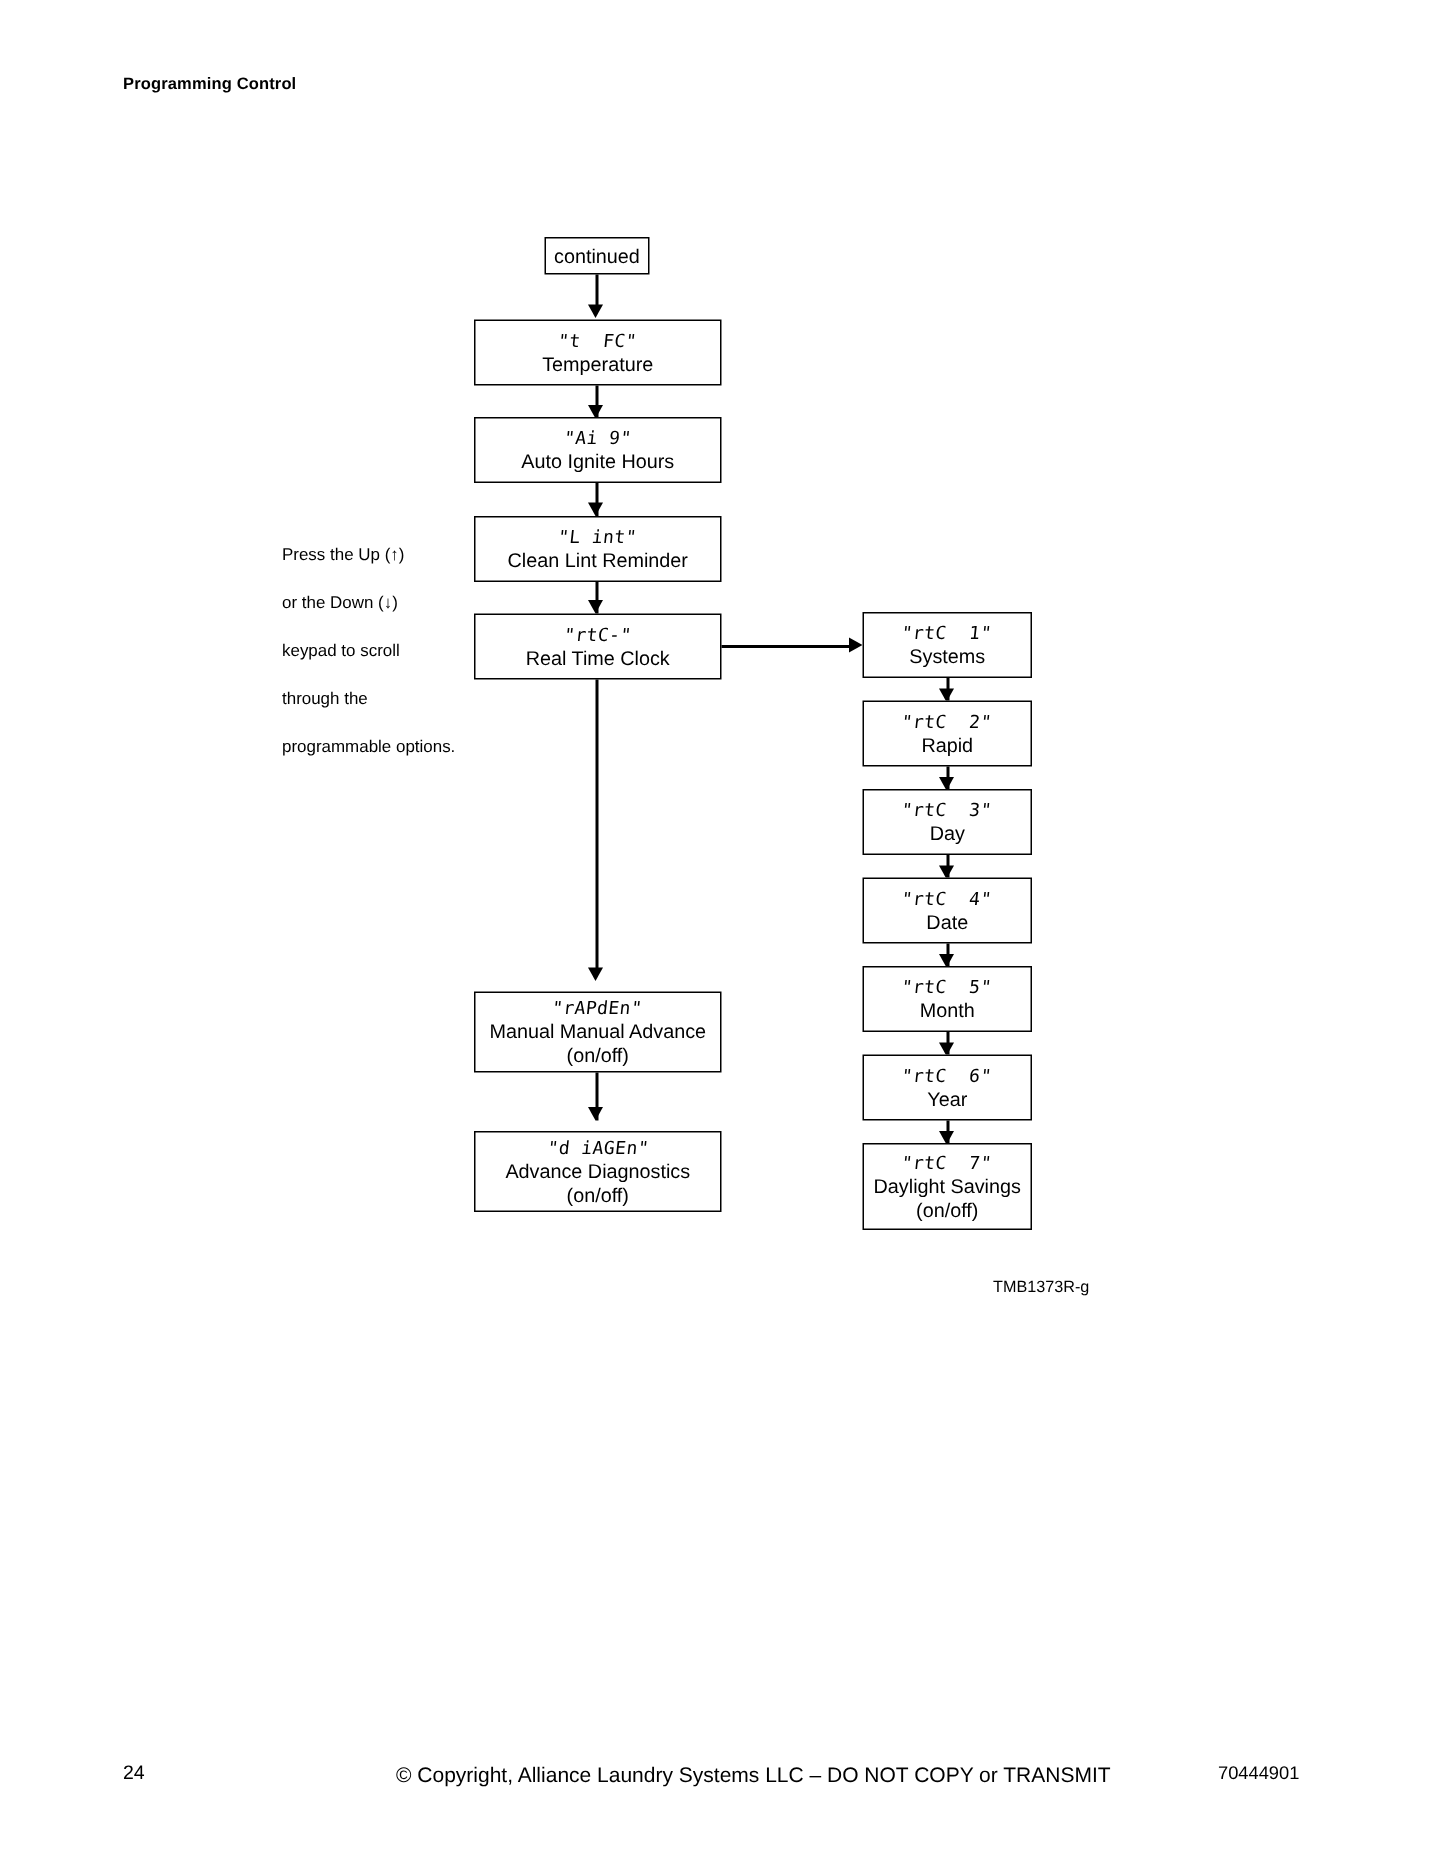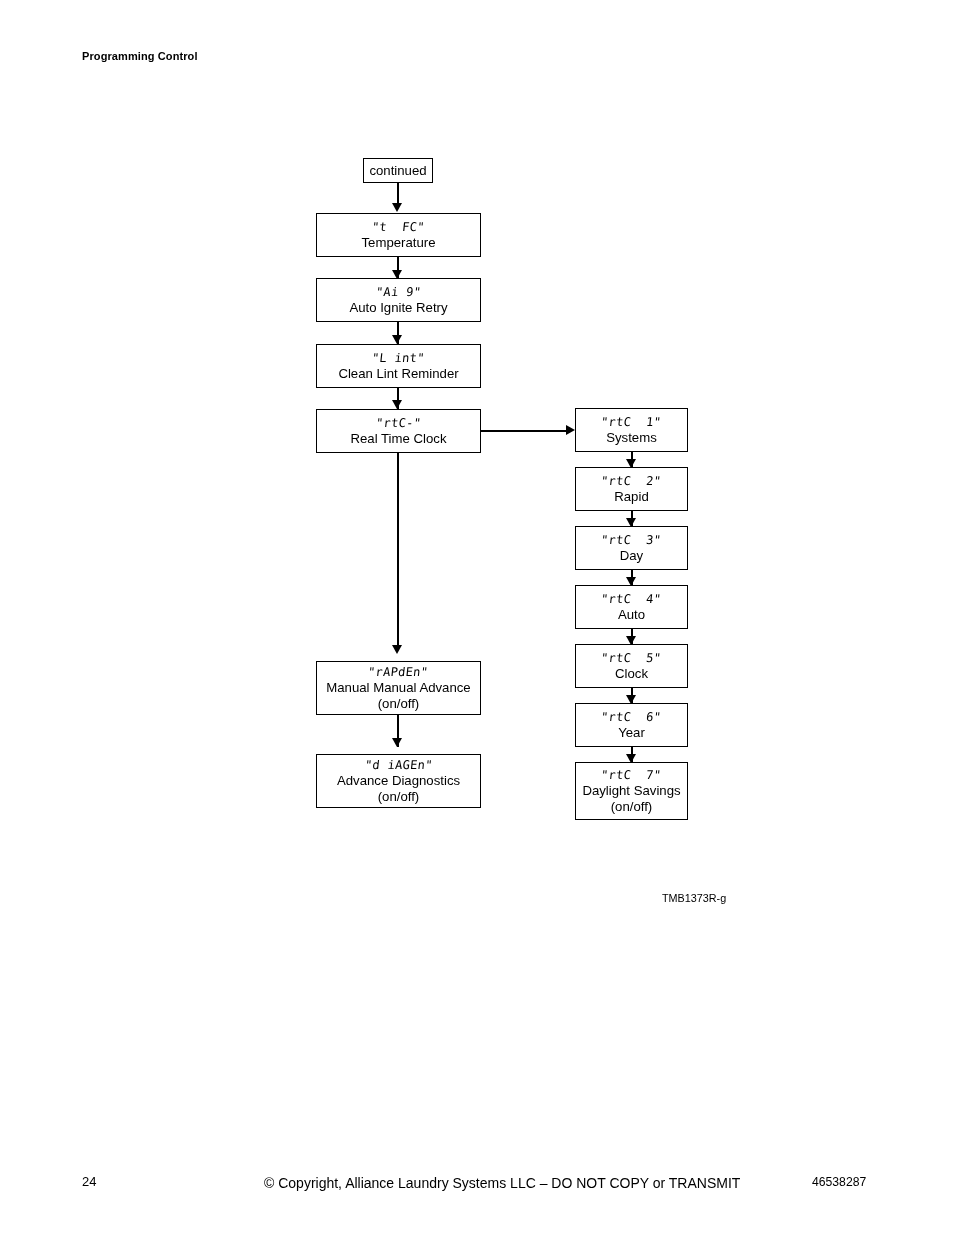--- a/index.html
+++ b/index.html
@@ -119,55 +119,62 @@
   .diamond-start .bar {
     position: absolute;
     left: 5.6px; top: 2.6px;
     width: 1.4px; height: 7.6px;
     background: #000;
   }
 
   #fig-ref {
     position: absolute;
     left: 662px;
-    top: 892px;
+    top: 852px;
     font-size: 10.8px;
   }
 
   
   #footer { position: absolute; left: 0; top: 1174px; width: 954px; height: 20px; }
   #footer-page { position: absolute; left: 82px; top: 0; font-size: 13px; }
   #footer-copy { position: absolute; left: 264px; top: 1px; font-size: 14px; text-align: center; }
   #footer-doc  { position: absolute; left: 812px; top: 1px; font-size: 12.2px; }
 </style>
 </head>
 <body>
 
 <div id="page-title">Programming Control</div>
 
 <div id="flow">
 
 
+  <div class="note" id="note-left">
+    <div>Press the Up (↑)</div>
+    <div>or the Down (↓)</div>
+    <div>keypad to scroll</div>
+    <div>through the</div>
+    <div>programmable options.</div>
+  </div>
 
   <div class="node plain" style="left:363px; top:158px; width:70px; height:25px;">
     <span class="label">continued</span>
   </div>
   <div class="vline" style="left:397px; top:183px; height:22px;"></div>
   <div class="arrow-down" style="left:392px; top:203px;"></div>
 
   <div class="node" style="left:316px; top:213px; width:165px; height:44px;">
     <span class="code">"t  FC"</span>
     <span class="label">Temperature</span>
   </div>
   <div class="vline" style="left:397px; top:257px; height:22px;"></div>
   <div class="arrow-down" style="left:392px; top:270px;"></div>
 
   <div class="node" style="left:316px; top:278px; width:165px; height:44px;">
     <span class="code">"Ai 9"</span>
-    <span class="label">Auto Ignite Retry</span>
+    <span class="label">Auto Ignite Hours</span>
   </div>
   <div class="vline" style="left:397px; top:322px; height:22px;"></div>
   <div class="arrow-down" style="left:392px; top:335px;"></div>
 
   <div class="node" style="left:316px; top:344px; width:165px; height:44px;">
     <span class="code">"L int"</span>
     <span class="label">Clean Lint Reminder</span>
   </div>
   <div class="vline" style="left:397px; top:388px; height:22px;"></div>
   <div class="arrow-down" style="left:392px; top:400px;"></div>
@@ -213,28 +220,28 @@
 
   <div class="node" style="left:575px; top:526px; width:113px; height:44px;">
     <span class="code">"rtC  3"</span>
     <span class="label">Day</span>
   </div>
   <div class="vline" style="left:631px; top:570px; height:16px;"></div>
   <div class="arrow-down" style="left:626px; top:577px;"></div>
 
   <div class="node" style="left:575px; top:585px; width:113px; height:44px;">
     <span class="code">"rtC  4"</span>
-    <span class="label">Auto</span>
+    <span class="label">Date</span>
   </div>
   <div class="vline" style="left:631px; top:629px; height:16px;"></div>
   <div class="arrow-down" style="left:626px; top:636px;"></div>
 
   <div class="node" style="left:575px; top:644px; width:113px; height:44px;">
     <span class="code">"rtC  5"</span>
-    <span class="label">Clock</span>
+    <span class="label">Month</span>
   </div>
   <div class="vline" style="left:631px; top:688px; height:16px;"></div>
   <div class="arrow-down" style="left:626px; top:695px;"></div>
 
   <div class="node" style="left:575px; top:703px; width:113px; height:44px;">
     <span class="code">"rtC  6"</span>
     <span class="label">Year</span>
   </div>
   <div class="vline" style="left:631px; top:747px; height:16px;"></div>
   <div class="arrow-down" style="left:626px; top:754px;"></div>
@@ -244,14 +251,14 @@
     <span class="label">Daylight Savings
 (on/off)</span>
   </div>
 
   <div id="fig-ref">TMB1373R-g</div>
 </div>
 
 <div id="footer">
   <div id="footer-page">24</div>
   <div id="footer-copy">© Copyright, Alliance Laundry Systems LLC – DO NOT COPY or TRANSMIT</div>
-  <div id="footer-doc">46538287</div>
+  <div id="footer-doc">70444901</div>
 </div>
 
 </body></html>

